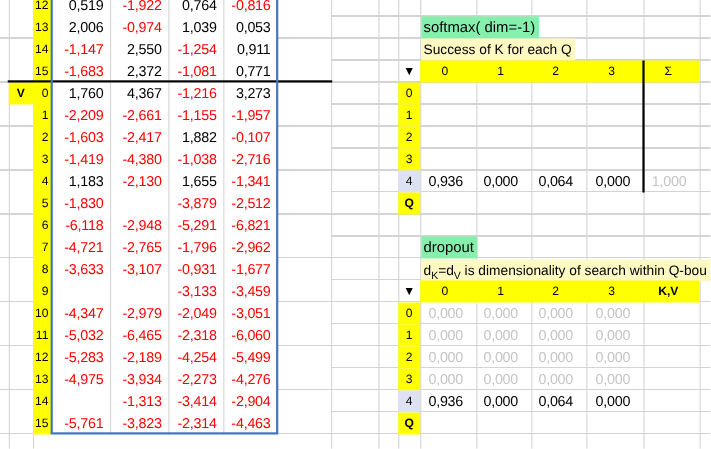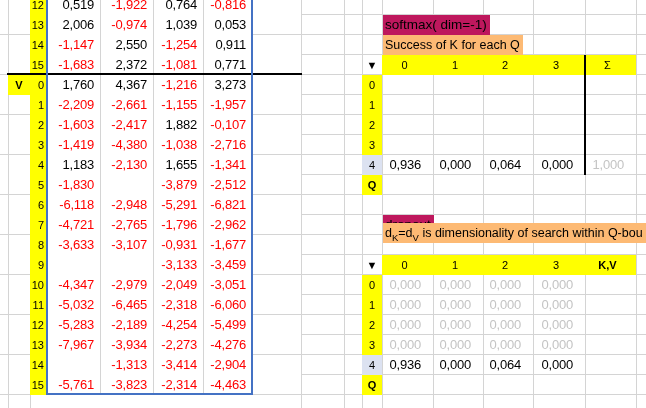--- a/index.html
+++ b/index.html
@@ -23,23 +23,23 @@
   .bvl{position:absolute;left:584px;top:55px;width:2px;height:120px;background:#000}
   .lrow,.rrow{position:absolute;left:0;height:20px;width:646px}
   .rl{position:absolute;left:30px;width:17px;height:20px;line-height:20px;font-size:11px;
     text-align:right;padding-right:3px;box-sizing:border-box}
   .dv{position:absolute;height:20px;line-height:20px;font-size:13px;text-align:right;
     padding-right:6px;box-sizing:border-box;letter-spacing:-0.2px}
   .c0{left:47px;width:53px}.c1{left:100px;width:53px}.c2{left:153px;width:50px}.c3{left:203px;width:49px}
   .neg{color:#ff0000}
   .muted{color:#c4c4c4}
   .rtitle{position:absolute;left:383px;height:20px;line-height:20px;font-size:13.5px;
-    background:#be185d;padding:0 3px 0 2px;white-space:nowrap}
+    background:#86efac;padding:0 3px 0 2px;white-space:nowrap}
   .rsub{position:absolute;left:383px;height:20px;line-height:20px;font-size:12.5px;
-    background:#fdba74;padding:0 3px 0 2px;white-space:nowrap}
+    background:#fef9c3;padding:0 3px 0 2px;white-space:nowrap}
   .rsub sub{font-size:9.5px}
   .hband{position:absolute;left:382px;width:254px;height:20px;background:#ffff00}
   .mk{position:absolute;left:362px;width:20px;height:20px;line-height:20px;text-align:center;font-size:11px}
   .rh{position:absolute;left:362px;width:20px;height:20px;line-height:20px;text-align:center;
     font-size:11px;background:#ffff00}
   .r4{background:#dce2f1}
   .bold{font-weight:bold}
   .rv{position:absolute;height:20px;line-height:20px;font-size:13px;text-align:right;
     padding-right:12px;box-sizing:border-box;letter-spacing:-0.2px}
   .hc{position:absolute;height:20px;line-height:20px;font-size:11px;text-align:center;
@@ -185,21 +185,21 @@
     </div>
   <div class="lrow" style="top:315px">
       <span class="rl">12</span>
       <span class="dv c0 neg">-5,283</span>
       <span class="dv c1 neg">-2,189</span>
       <span class="dv c2 neg">-4,254</span>
       <span class="dv c3 neg">-5,499</span>
     </div>
   <div class="lrow" style="top:335px">
       <span class="rl">13</span>
-      <span class="dv c0 neg">-7,967</span>
+      <span class="dv c0 neg">-4,975</span>
       <span class="dv c1 neg">-3,934</span>
       <span class="dv c2 neg">-2,273</span>
       <span class="dv c3 neg">-4,276</span>
     </div>
   <div class="lrow" style="top:355px">
       <span class="rl">14</span>
       <span class="dv c1 neg">-1,313</span>
       <span class="dv c2 neg">-3,414</span>
       <span class="dv c3 neg">-2,904</span>
     </div>
@@ -244,21 +244,21 @@
     <span class="rv rc2">0,064</span>
     <span class="rv rc3">0,000</span>
     <span class="rv rcS muted">1,000</span>
   </div>
   <div class="rrow" style="top:175px">
       <span class="rh bold">Q</span>
     </div>
   <div class="bvl"></div>
 
   <div class="rtitle" style="top:215px">dropout</div>
-  <div class="rsub" style="top:223px"><span>d</span><sub>K</sub><span>=d</span><sub>V</sub><span> is dimensionality of search within Q-bou</span></div>
+  <div class="rsub" style="top:236px"><span>d</span><sub>K</sub><span>=d</span><sub>V</sub><span> is dimensionality of search within Q-bou</span></div>
   <div class="rrow" style="top:255px">
     <span class="mk">▼</span>
     <span class="hband"></span>
     <span class="hc rc0">0</span>
     <span class="hc rc1">1</span>
     <span class="hc rc2">2</span>
     <span class="hc rc3">3</span>
     <span class="hc rcS bold">K,V</span>
   </div>
   <div class="rrow" style="top:275px">

